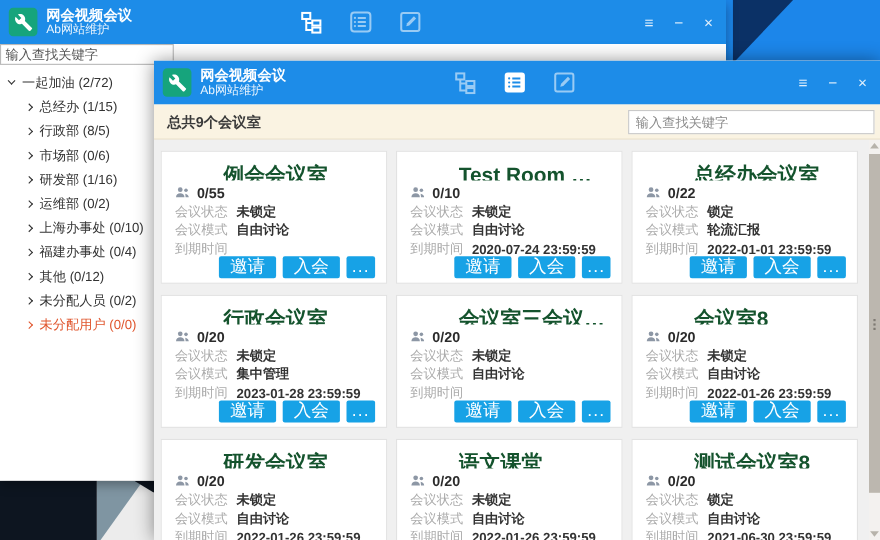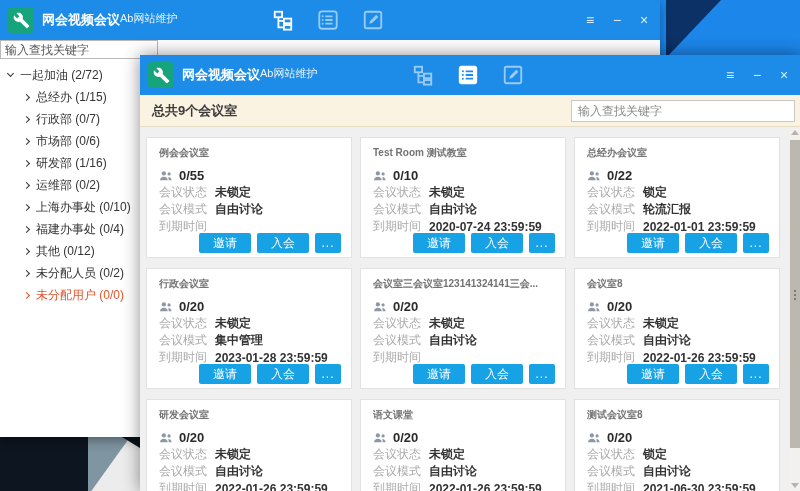--- a/index.html
+++ b/index.html
@@ -16,21 +16,21 @@
   .dt-bl .slate { position:absolute; left:88px; top:0; width:42px; height:54px; background:#7f95a2;
     clip-path:polygon(0 0,100% 0,8% 100%,0 100%); }
   .dt-bl .dark2 { position:absolute; left:122px; top:0; width:18px; height:11px; background:#0d1520;
     clip-path:polygon(0 0,100% 0,100% 100%); }
 
   
   .titlebar { position:absolute; left:0; top:0; width:660px; height:40px; background:#1d8ce8;
     display:flex; align-items:center; padding-left:8px; }
   .app-icon { width:26px; height:26px; border-radius:4px; background:#16a47c;
     display:flex; align-items:center; justify-content:center; margin-right:8px; flex:0 0 auto; }
-  .titles { display:flex; flex-direction:row; line-height:1.2; }
+  .titles { display:flex; flex-direction:column; line-height:1.2; }
   .t1 { font-size:13px; font-weight:bold; color:#fff; }
   .t2 { font-size:11px; color:rgba(255,255,255,.92); }
   .tb-icons { position:absolute; left:272px; top:0; height:40px; display:flex; align-items:center; gap:23px; }
   .tb-icon { width:22px; height:22px; cursor:pointer; }
   .tb-icon.inactive { opacity:.55; }
   .win-controls { position:absolute; right:8px; top:0; height:40px; display:flex; align-items:center;
     gap:11px; color:rgba(255,255,255,.85); font-size:14px; }
   .wc { width:16px; text-align:center; cursor:pointer; }
 
   
@@ -55,29 +55,29 @@
   .summary-bar { position:absolute; left:0; top:40px; width:660px; height:32px; background:#faf3e2;
     border-bottom:1px solid #e6ddc6; }
   .summary { position:absolute; left:12px; top:0; line-height:31px; font-size:13px; color:#3a3a3a; font-weight:600; }
   .bar-search { position:absolute; right:5px; top:5px; width:224px; height:22px; border:1px solid #c9c9c9;
     font-size:12px; padding:0 6px; color:#333; outline:none; font-family:inherit; background:#fff; }
   .bar-search::placeholder { color:#8a8a8a; }
   .content { position:absolute; left:0; top:72px; width:650px; height:364px; overflow:hidden; background:#f0f0f0; }
   .cards { position:absolute; left:6px; top:10px; display:grid; grid-template-columns:repeat(3,206px);
     grid-auto-rows:121px; gap:10px 8px; }
   .card { background:#fff; border:1px solid #e2e2e2; position:relative; padding:8px 12px; }
-  .card-title { font-size:10px; font-weight:600; color:#737373; white-space:nowrap; overflow:hidden;
-    text-overflow:ellipsis; height:18px; }
+  .card-title { font-size:19px; font-weight:600; color:#14532d; white-space:nowrap; overflow:hidden;
+    text-overflow:ellipsis; height:18px;margin-left:44px; }
   .count-row { display:flex; align-items:flex-start; gap:6px; margin-top:4px; height:16px; }
   .count { font-size:13px; font-weight:600; color:#2b2b2b; }
   .info-row { display:flex; align-items:center; height:17px; font-size:12px; white-space:nowrap; }
   .lbl { color:#ababab; width:56px; flex:0 0 auto; }
   .val { color:#333; font-weight:600; }
   .card-buttons { position:absolute; right:10px; bottom:4px; display:flex; gap:6px; }
-  .btn { height:20px; min-width:52px; background:#17a2e6; color:#fff; border:none; font-size:12px;
+  .btn { height:20px; min-width:52px; background:#17a2e6; color:#fff; border:none; font-size:16px;
     cursor:pointer; border-radius:2px; line-height:20px; padding:0 8px; font-family:inherit; }
   .btn.more { min-width:26px; padding:0; letter-spacing:1px; }
 
   
   .scrollbar { position:absolute; right:0; top:72px; width:10px; height:364px; background:#f3f1ef; }
   .sb-arrow { position:absolute; left:1px; width:0; height:0; border-left:4px solid transparent;
     border-right:4px solid transparent; cursor:pointer; }
   .sb-arrow.up { top:3px; border-bottom:5px solid #b7b3ab; }
   .sb-arrow.down { bottom:3px; border-top:5px solid #b7b3ab; }
   .sb-thumb { position:absolute; left:0; top:13px; width:10px; height:308px; background:#bcb7af; cursor:grab; }
@@ -149,21 +149,21 @@
       <div class="tree-item">
           <span class="chev down"></span>
           <span>一起加油 (2/72)</span>
         </div>
       <div class="tree-item child">
           <span class="chev"></span>
           <span>总经办 (1/15)</span>
         </div>
       <div class="tree-item child">
           <span class="chev"></span>
-          <span>行政部 (0/7)</span>
+          <span>行政部 (8/5)</span>
         </div>
       <div class="tree-item child">
           <span class="chev"></span>
           <span>市场部 (0/6)</span>
         </div>
       <div class="tree-item child">
           <span class="chev"></span>
           <span>研发部 (1/16)</span>
         </div>
       <div class="tree-item child">

